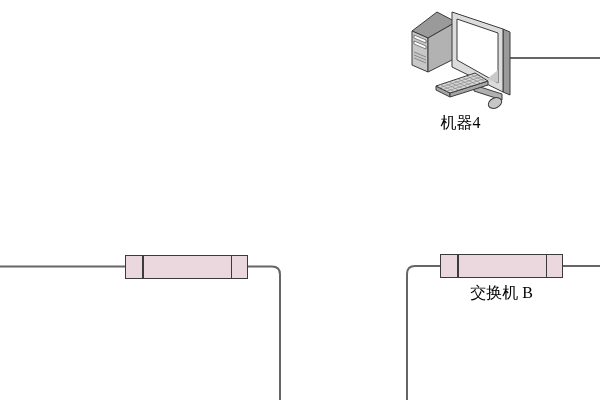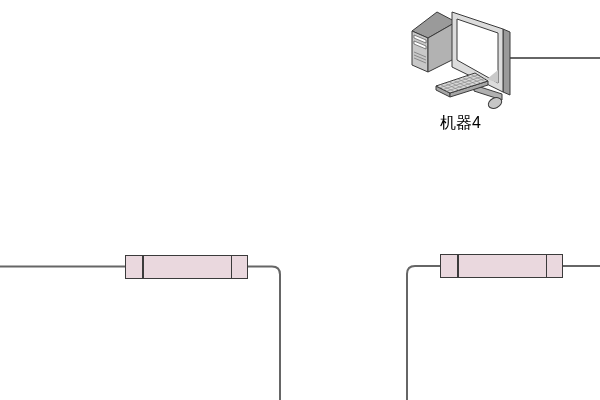--- a/index.html
+++ b/index.html
@@ -1,21 +1,21 @@
 <!DOCTYPE html>
 <html><head>
 <meta charset="utf-8">
 <style>
   html, body { margin: 0; padding: 0; background: #fff; }
   .canvas {
     position: relative;
     width: 600px; height: 400px;
     background: #ffffff;
     overflow: hidden;
-    font-family: Liberation Sans, sans-serif;
+    font-family: Liberation Serif, serif;
   }
   .wires { position: absolute; left: 0; top: 0; }
   .wires path { fill: none; stroke: #666666; stroke-width: 2; }
 
   .switch {
     position: absolute;
     width: 123px; height: 24px;
     background: #ead8de;
     border: 1.5px solid #3b3b3b;
     box-sizing: border-box;
@@ -107,14 +107,15 @@
 
   <div class="switch" id="switch-a">
     <span class="divider d-left"></span>
     <span class="divider d-right"></span>
   </div>
 
   <div class="switch" id="switch-b">
     <span class="divider d-left"></span>
     <span class="divider d-right"></span>
   </div>
+  <div class="node-label" id="label-switch-b">交换机 B</div>
 
 </div>
 
 </body></html>

